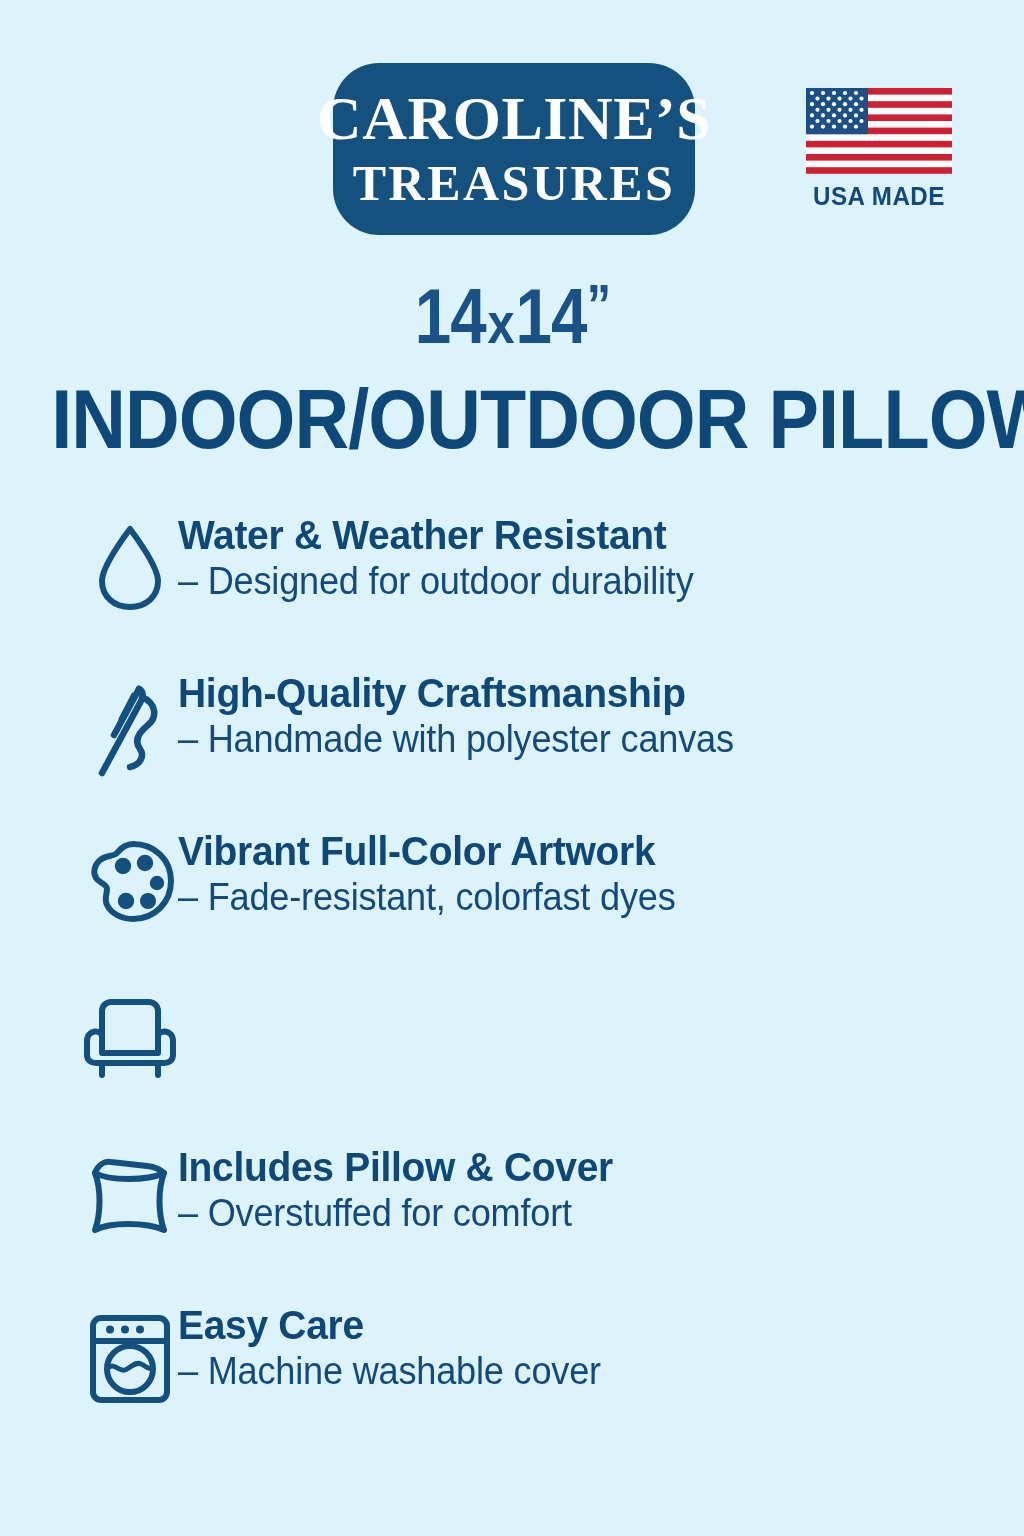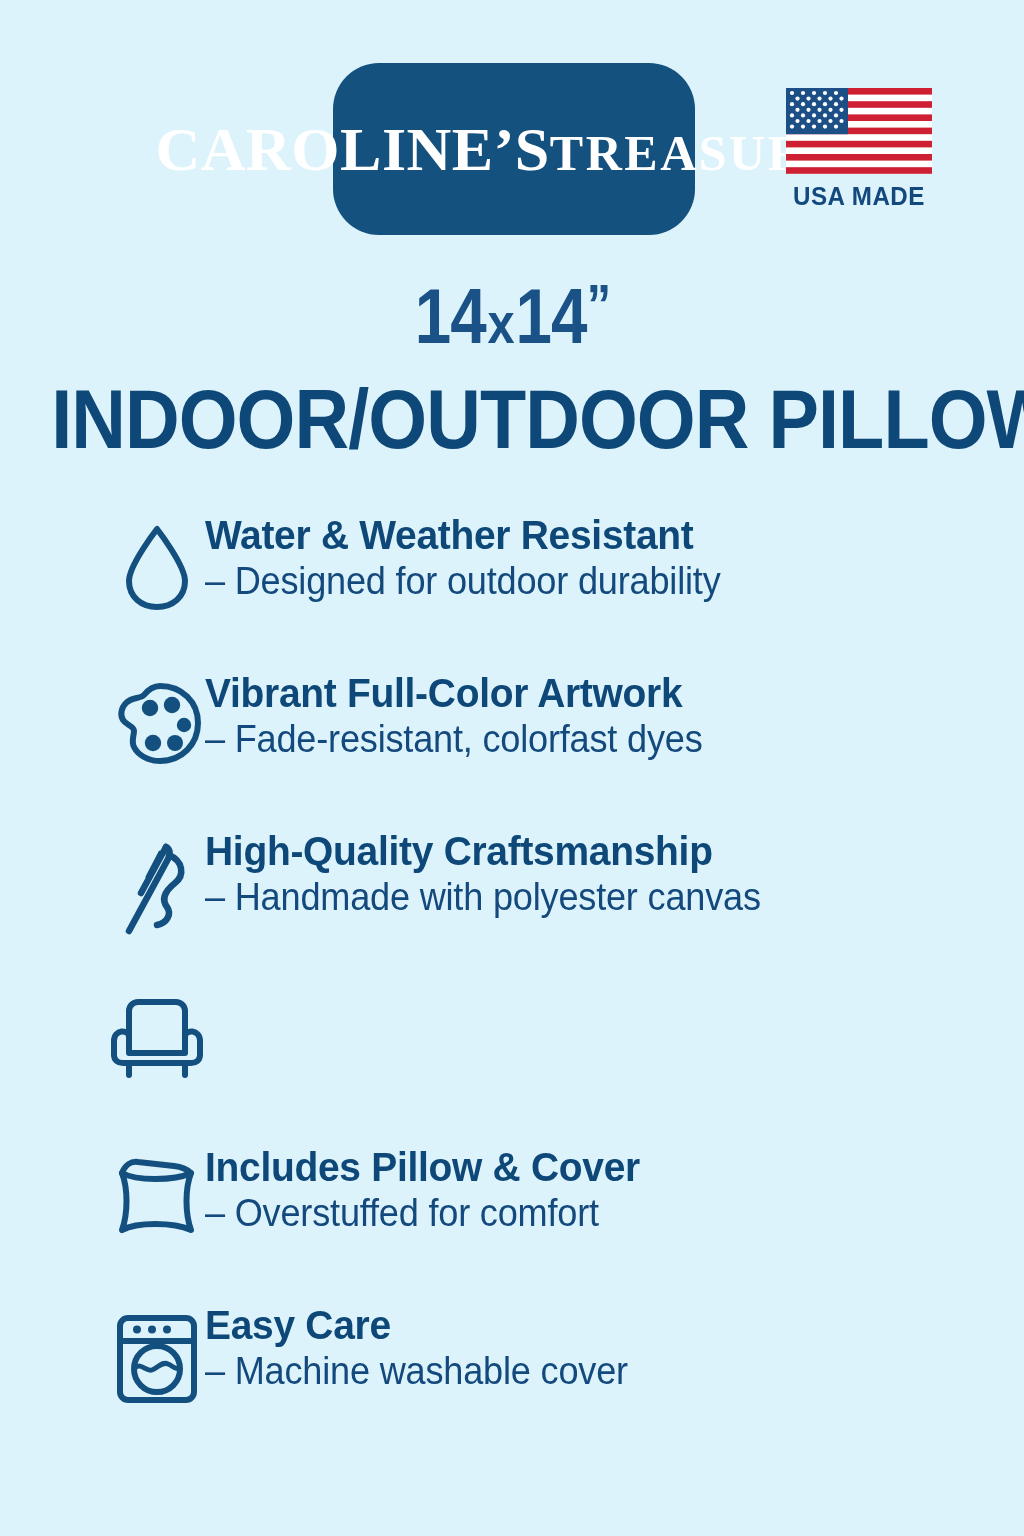--- a/index.html
+++ b/index.html
@@ -23,21 +23,21 @@
 
   .logo-badge {
     position: absolute;
     left: 333px;
     top: 63px;
     width: 362px;
     height: 172px;
     background: #15517f;
     border-radius: 46px;
     display: flex;
-    flex-direction: row;
+    flex-direction: column;
     align-items: center;
     justify-content: center;
   }
   .logo-line1 {
     color: #ffffff;
     font-family: "Liberation Serif", serif;
     font-weight: bold;
     font-size: 62px;
     line-height: 0.98;
     letter-spacing: 0.5px;
@@ -49,21 +49,21 @@
     font-weight: bold;
     font-size: 50px;
     line-height: 1.05;
     letter-spacing: 2.5px;
     white-space: nowrap;
     margin-top: 8px;
   }
 
   .usa-block {
     position: absolute;
-    left: 786px;
+    left: 806px;
     top: 88px;
     width: 146px;
     text-align: center;
   }
   .flag {
     width: 146px;
     height: 86px;
     display: block;
   }
   .usa-label {
@@ -104,21 +104,21 @@
     line-height: 1;
     margin-top: 22px;
     letter-spacing: -1px;
     transform: scaleX(0.9);
     white-space: nowrap;
   }
 
   
   .features {
     margin-top: 48px;
-    padding-left: 109px;
+    padding-left: 82px;
   }
   .feature {
     display: flex;
     align-items: flex-start;
     height: 158px;
   }
   .feature-icon {
     width: 96px;
     flex: 0 0 96px;
     display: flex;
@@ -233,47 +233,47 @@
       </svg>
     </div>
     <div class="feature-text">
       <div class="feature-title">Water &amp; Weather Resistant</div>
       <div class="feature-sub">– Designed for outdoor durability</div>
     </div>
   </div>
 
   <div class="feature">
     <div class="feature-icon">
+      <svg width="80" height="100" viewBox="0 0 80 100">
+        <path d="M49 8 C53 10 54 15 51 20 L12 92" fill="none" stroke="#14507f" stroke-width="6.5" stroke-linecap="round"></path>
+        <path d="M49 8 L24 54" fill="none" stroke="#14507f" stroke-width="6.5" stroke-linecap="round"></path>
+        <path d="M43 13 L30 38" fill="none" stroke="#14507f" stroke-width="3" stroke-linecap="round"></path>
+        <path d="M52 16 C66 22 68 36 58 44 C48 52 44 60 50 68 C55 75 50 84 40 86" fill="none" stroke="#14507f" stroke-width="6.5" stroke-linecap="round" stroke-linejoin="round"></path>
+      </svg>
+    </div>
+    <div class="feature-text">
+      <div class="feature-title">High-Quality Craftsmanship</div>
+      <div class="feature-sub">– Handmade with polyester canvas</div>
+    </div>
+  </div>
+
+  <div class="feature">
+    <div class="feature-icon">
       <svg width="90" height="88" viewBox="0 0 90 88">
         <path d="M48 5 C70 5 86 21 86 42 C86 63 70 80 48 80 C36 80 26 74 22 66 C19 60 22 55 22 50 C22 45 14 44 11 39 C8 34 9 27 14 22 C20 16 28 18 32 14 C36 9 41 5 48 5 Z" fill="none" stroke="#14507f" stroke-width="6" stroke-linejoin="round"></path>
         <circle cx="38" cy="27" r="8.2" fill="#14507f"></circle>
         <circle cx="60" cy="24" r="8.2" fill="#14507f"></circle>
         <circle cx="72" cy="44" r="7.2" fill="#14507f"></circle>
         <circle cx="63" cy="62" r="8" fill="#14507f"></circle>
         <circle cx="41" cy="62" r="8.2" fill="#14507f"></circle>
       </svg>
     </div>
     <div class="feature-text">
       <div class="feature-title">Vibrant Full-Color Artwork</div>
       <div class="feature-sub">– Fade-resistant, colorfast dyes</div>
-    </div>
-  </div>
-
-  <div class="feature">
-    <div class="feature-icon">
-      <svg width="80" height="100" viewBox="0 0 80 100">
-        <path d="M49 8 C53 10 54 15 51 20 L12 92" fill="none" stroke="#14507f" stroke-width="6.5" stroke-linecap="round"></path>
-        <path d="M49 8 L24 54" fill="none" stroke="#14507f" stroke-width="6.5" stroke-linecap="round"></path>
-        <path d="M43 13 L30 38" fill="none" stroke="#14507f" stroke-width="3" stroke-linecap="round"></path>
-        <path d="M52 16 C66 22 68 36 58 44 C48 52 44 60 50 68 C55 75 50 84 40 86" fill="none" stroke="#14507f" stroke-width="6.5" stroke-linecap="round" stroke-linejoin="round"></path>
-      </svg>
-    </div>
-    <div class="feature-text">
-      <div class="feature-title">High-Quality Craftsmanship</div>
-      <div class="feature-sub">– Handmade with polyester canvas</div>
     </div>
   </div>
 
   <div class="feature">
     <div class="feature-icon">
       <svg width="96" height="84" viewBox="0 0 96 84">
         <path d="M20 40 L20 14 C20 9 24 5 29 5 L67 5 C72 5 76 9 76 14 L76 40" fill="none" stroke="#14507f" stroke-width="6" stroke-linejoin="round" stroke-linecap="round"></path>
         <path d="M20 40 C20 32 5 32 5 44 L5 58 C5 63 9 66 14 66 L82 66 C87 66 91 63 91 58 L91 44 C91 32 76 32 76 40 L76 56 L20 56 Z" fill="none" stroke="#14507f" stroke-width="6" stroke-linejoin="round" stroke-linecap="round"></path>
         <path d="M20 66 L20 78" fill="none" stroke="#14507f" stroke-width="6" stroke-linecap="round"></path>
         <path d="M76 66 L76 78" fill="none" stroke="#14507f" stroke-width="6" stroke-linecap="round"></path>

